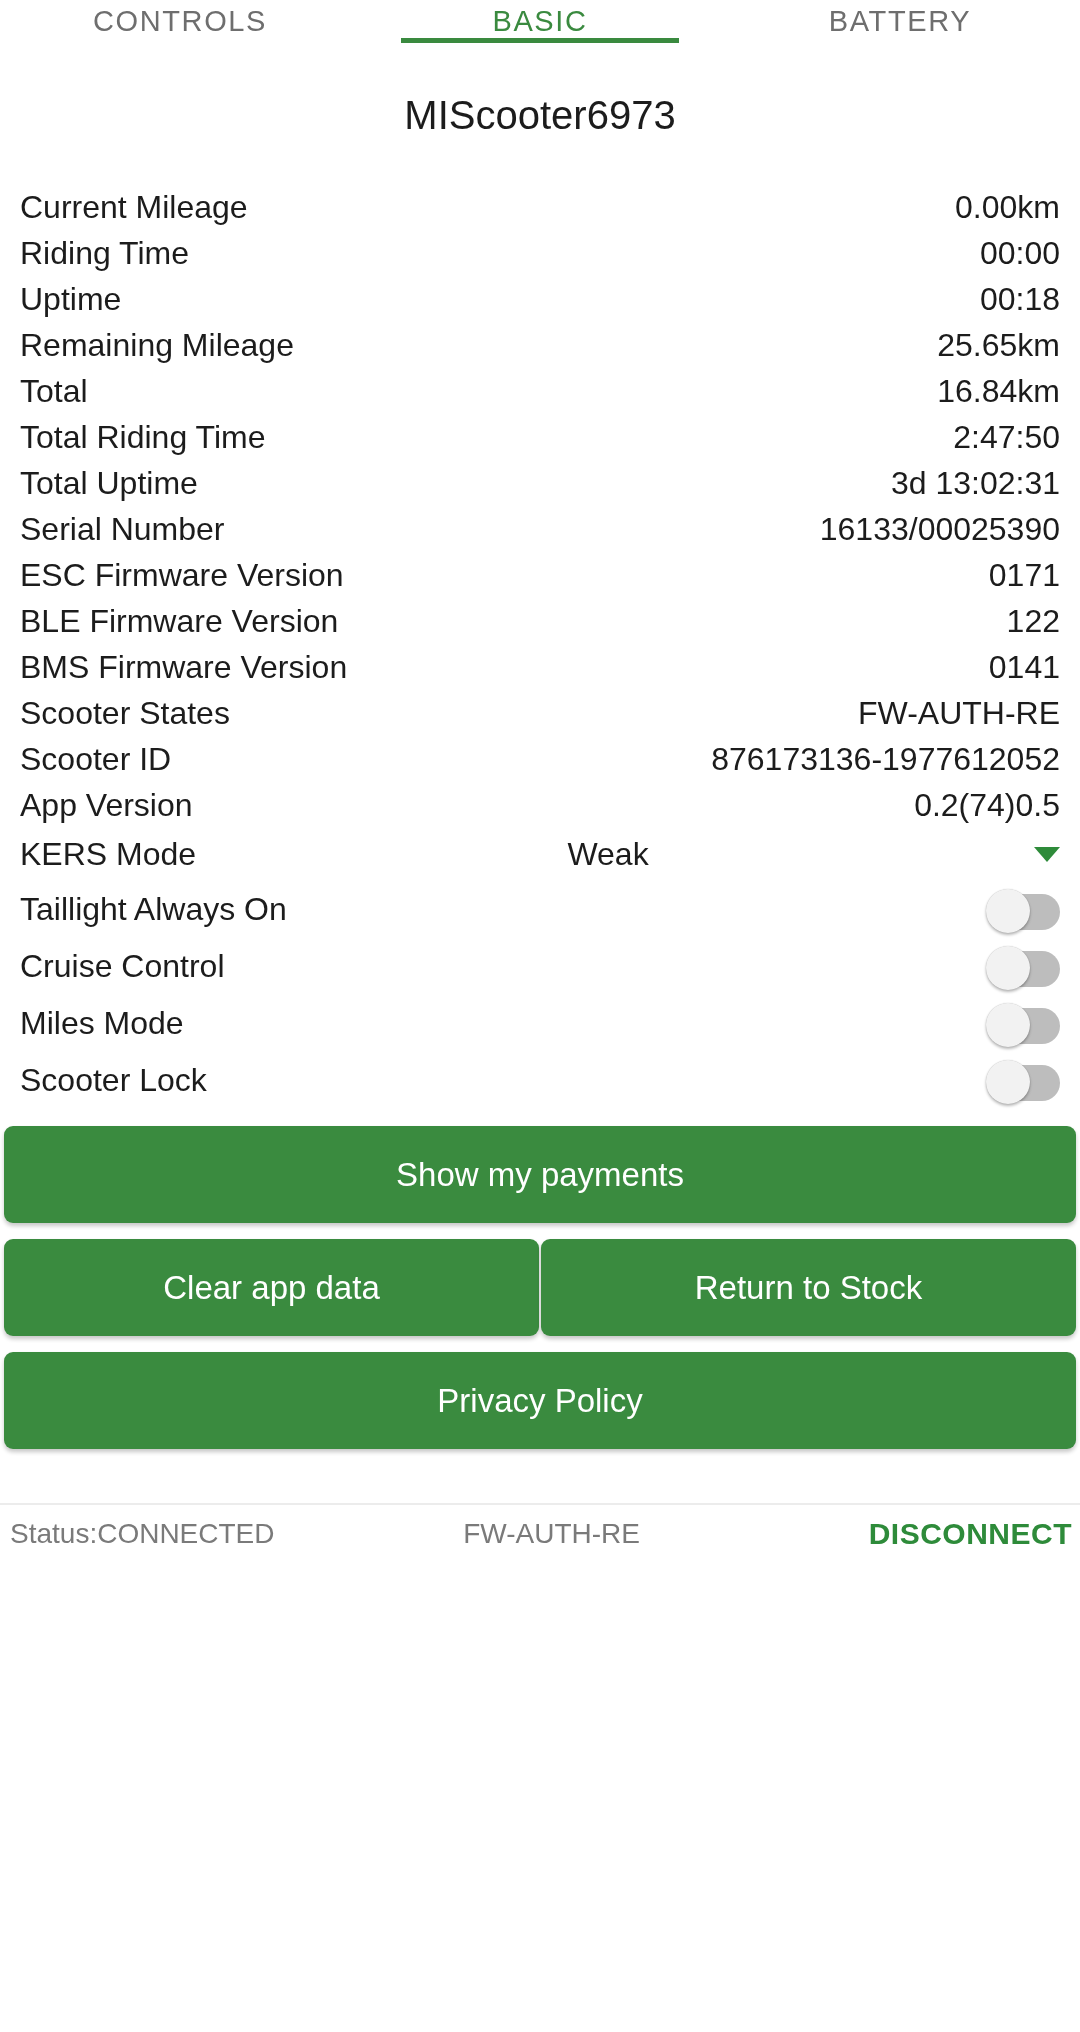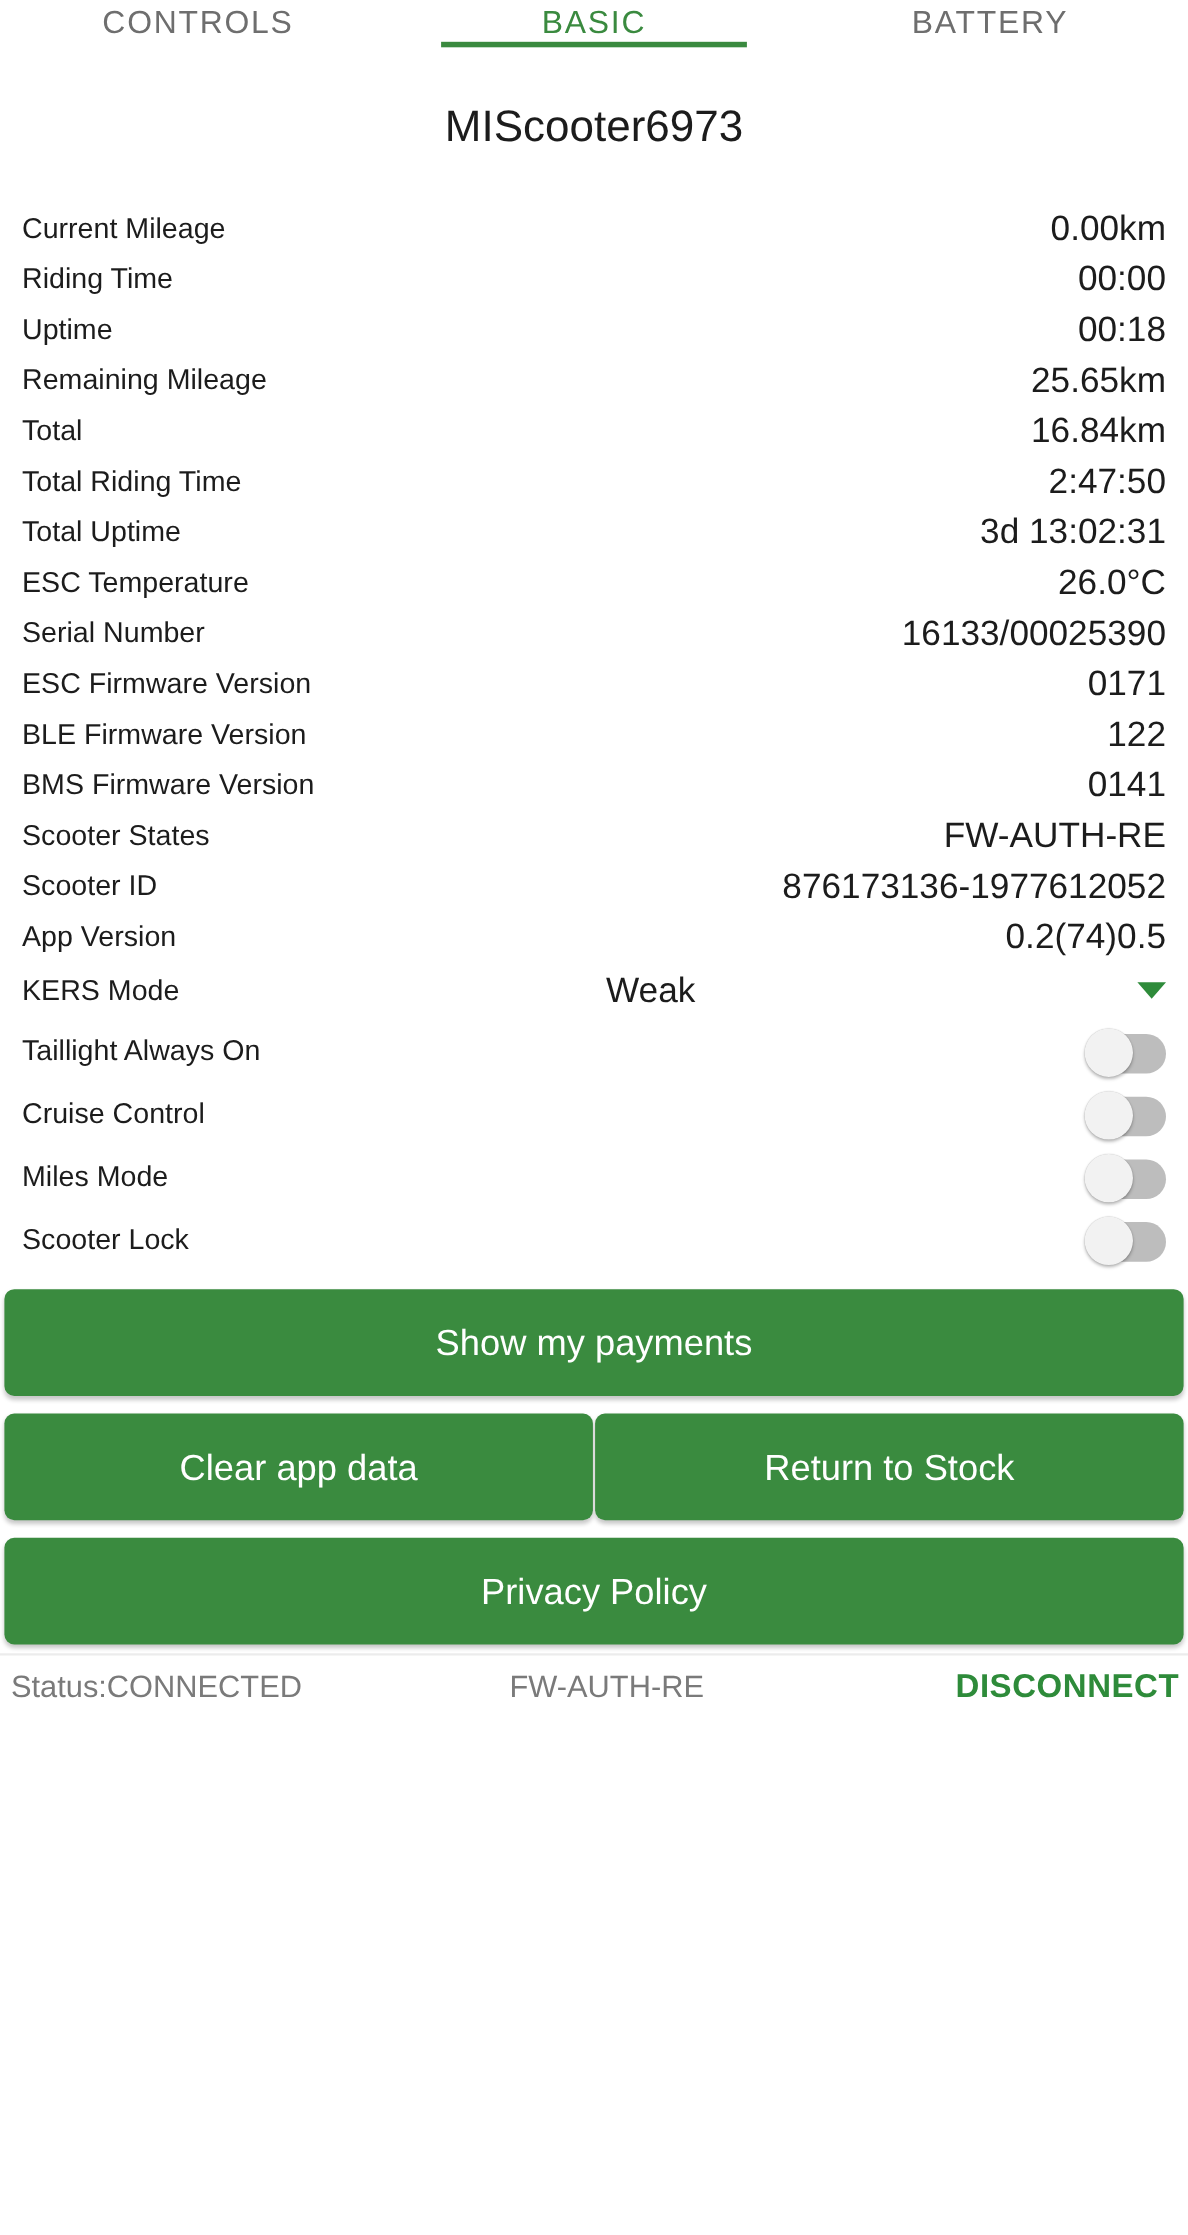--- a/index.html
+++ b/index.html
@@ -73,21 +73,21 @@
     padding: 0 20px;
     flex: 0 0 auto;
   }
   .row {
     height: 46px;
     display: flex;
     align-items: center;
     justify-content: space-between;
   }
   .row-label {
-    font-size: 26px;
+    font-size: 32px;
     color: #1c1c1c;
     line-height: 38px;
     white-space: nowrap;
   }
   .row-value {
     font-size: 32px;
     color: #1c1c1c;
     line-height: 38px;
     text-align: right;
     white-space: nowrap;
@@ -271,24 +271,20 @@
     </div>
     <div class="row">
       <span class="row-label">Total Riding Time</span>
       <span class="row-value">2:47:50</span>
     </div>
     <div class="row">
       <span class="row-label">Total Uptime</span>
       <span class="row-value">3d 13:02:31</span>
     </div>
     <div class="row">
-      <span class="row-label">ESC Temperature</span>
-      <span class="row-value">26.0°C</span>
-    </div>
-    <div class="row">
       <span class="row-label">Serial Number</span>
       <span class="row-value">16133/00025390</span>
     </div>
     <div class="row">
       <span class="row-label">ESC Firmware Version</span>
       <span class="row-value">0171</span>
     </div>
     <div class="row">
       <span class="row-label">BLE Firmware Version</span>
       <span class="row-value">122</span>

